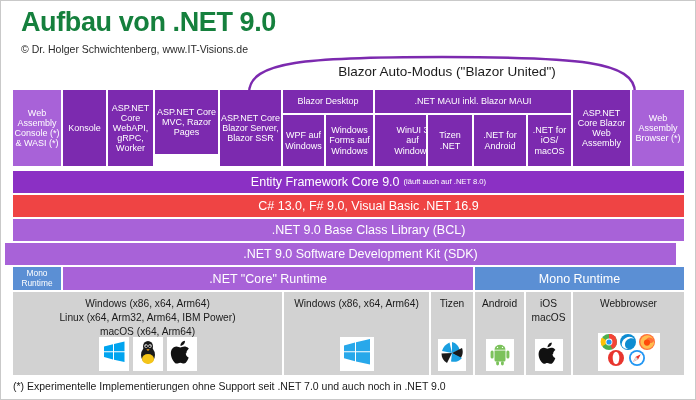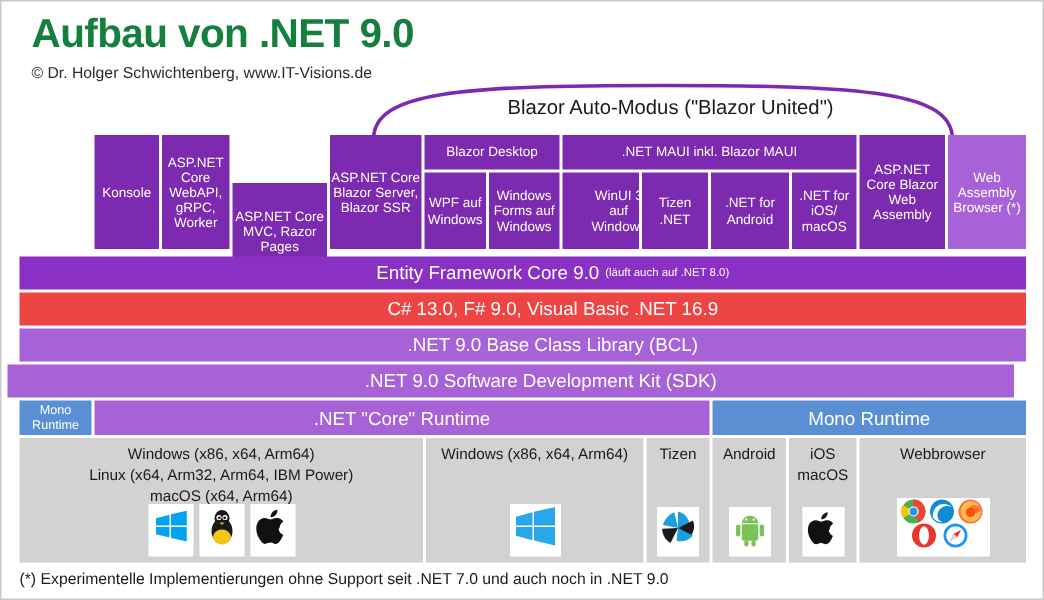--- a/index.html
+++ b/index.html
@@ -79,26 +79,27 @@
   <div class="title">Aufbau von .NET 9.0</div>
   <div class="byline">© Dr. Holger Schwichtenberg,  www.IT-Visions.de</div>
 
   <div class="arc-wrap">
     <svg width="390" height="40" viewBox="0 0 390 40">
       <path d="M2,38 C2,6 60,2 195,2 C330,2 388,6 388,38" fill="none" stroke="#7C2AAF" stroke-width="2.4"></path>
     </svg>
   </div>
   <div class="arc-label">Blazor Auto-Modus ("Blazor United")</div>
 
+  <div class="box blight sm" style="left:12px;top:89px;width:48px;height:76px;">Web Assembly Console (*) &amp; WASI (*)</div>
 
   <div class="box bdark sm" style="left:62px;top:89px;width:43px;height:76px;">Konsole</div>
 
   <div class="box bdark sm" style="left:107px;top:89px;width:45px;height:76px;">ASP.NET Core WebAPI, gRPC, Worker</div>
 
-  <div class="box bdark sm" style="left:154px;top:89px;width:63px;height:64px;margin-top:32px;">ASP.NET Core MVC, Razor Pages</div>
+  <div class="box bdark sm" style="left:154px;top:89px;width:63px;height:64px;">ASP.NET Core MVC, Razor Pages</div>
 
   <div class="box bdark sm" style="left:219px;top:89px;width:61px;height:76px;">ASP.NET Core Blazor Server, Blazor SSR</div>
 
   <div class="box bdark sm" style="left:282px;top:89px;width:90px;height:23px;">Blazor Desktop</div>
   <div class="box bdark sm" style="left:282px;top:114px;width:41px;height:51px;">WPF auf Windows</div>
   <div class="box bdark sm" style="left:325px;top:114px;width:47px;height:51px;">Windows Forms auf Windows</div>
 
   <div class="box bdark sm" style="left:374px;top:89px;width:196px;height:23px;">.NET MAUI inkl. Blazor MAUI</div>
   <div class="box bdark sm" style="left:374px;top:114px;width:51px;height:51px;padding-left:24px;">WinUI 3 auf Windows</div>
   <div class="box bdark sm" style="left:427px;top:114px;width:44px;height:51px;">Tizen .NET</div>

